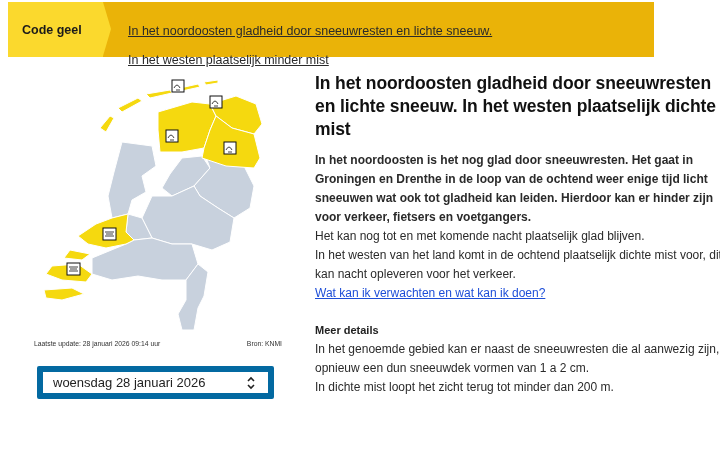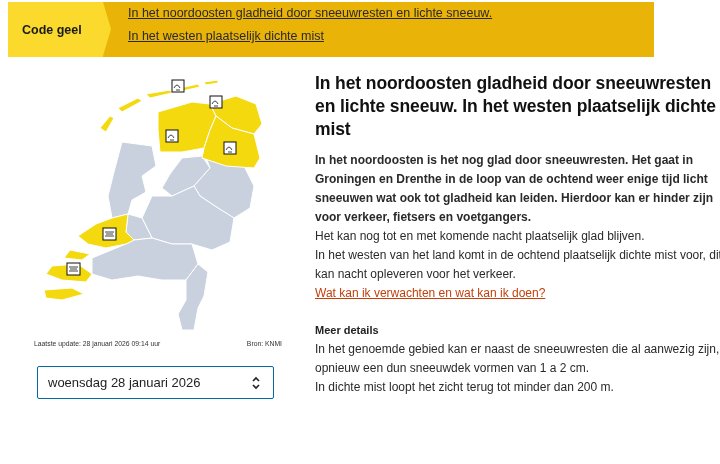--- a/index.html
+++ b/index.html
@@ -13,56 +13,56 @@
   .banner-tag {
     position: relative; width: 95px; background: #fbd92d;
     display: flex; align-items: center; padding-left: 14px;
     font-weight: bold; font-size: 12.5px; color: #1a1a1a;
   }
   .banner-tag::after {
     content: ""; position: absolute; right: -8px; top: 0; width: 0; height: 0;
     border-top: 27.5px solid transparent; border-bottom: 27.5px solid transparent;
     border-left: 8px solid #fbd92d;
   }
-  .banner-links { padding: 4px 0 0 25px; display: flex; flex-direction: column; gap: 8px; }
+  .banner-links { padding: 22px 0 0 25px; display: flex; flex-direction: column; gap: 14px; }
   .banner-links a { color: #2a2a2a; font-size: 12.5px; text-decoration: underline; line-height: 15px; cursor: pointer; }
 
   .map-panel { position: absolute; left: 22px; top: 68px; width: 260px; height: 284px; }
   .map-panel svg { position: absolute; left: 0; top: 0; }
   .map-footer {
     position: absolute; left: 12px; right: 0; top: 272px; display: flex; justify-content: space-between;
     font-size: 6.8px; color: #333;
   }
 
   .date-select {
     position: absolute; left: 37px; top: 366px; width: 237px; height: 33px;
-    border: 1px solid #0369a1; border-radius: 2px; background: #fff;
+    border: 6px solid #0369a1; border-radius: 2px; background: #fff;
     display: flex; align-items: center; justify-content: space-between; padding: 0 12px 0 10px;
     font-size: 13px; color: #222; cursor: pointer;
   }
   .chev { width: 10px; height: 14px; }
 
   .content { position: absolute; left: 315px; top: 72px; width: 410px; }
   .content h1 { font-size: 17.5px; line-height: 23px; font-weight: bold; color: #111; letter-spacing: -0.1px; }
   .content p { font-size: 12px; line-height: 19px; color: #2a2a2a; }
   .p1 { margin-top: 10px; font-weight: bold; }
   .gap { }
-  .help-link { color: #c2410c; text-decoration: underline; font-size: 12px; cursor: pointer; display: inline-block; }
+  .help-link { color: #1d4ed8; text-decoration: underline; font-size: 12px; cursor: pointer; display: inline-block; }
   .details-title { font-weight: bold; font-size: 11px; color: #222; line-height: 19px; margin-top: 18px; }
 </style>
 </head>
 <body>
 
 <div class="banner">
   <div class="banner-tag">
     <span>Code geel</span>
   </div>
   <div class="banner-links">
     <a>In het noordoosten gladheid door sneeuwresten en lichte sneeuw.</a>
-    <a>In het westen plaatselijk dichte mist</a>
+    <a>In het westen plaatselijk minder mist</a>
   </div>
 </div>
 
 <div class="map-panel">
   <svg width="260" height="270" viewBox="0 0 260 270">
 
     <g fill="#c8d1dd" stroke="#ffffff" stroke-width="1">
 
       <path d="M100,74 L130,78 L134,98 L120,108 L124,124 L110,132 L106,146 L90,150 L86,128 L92,104 Z"></path>
 

